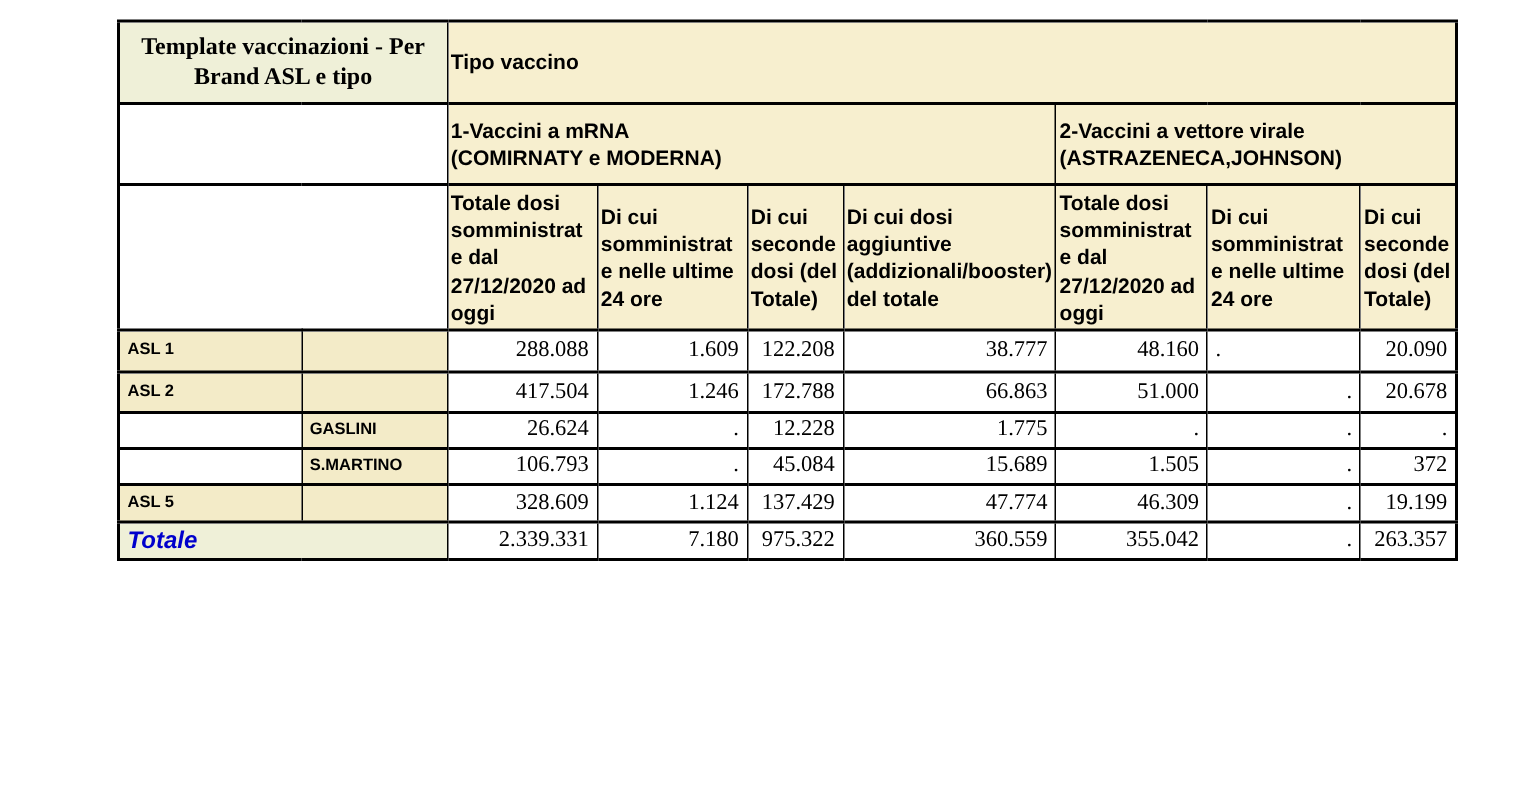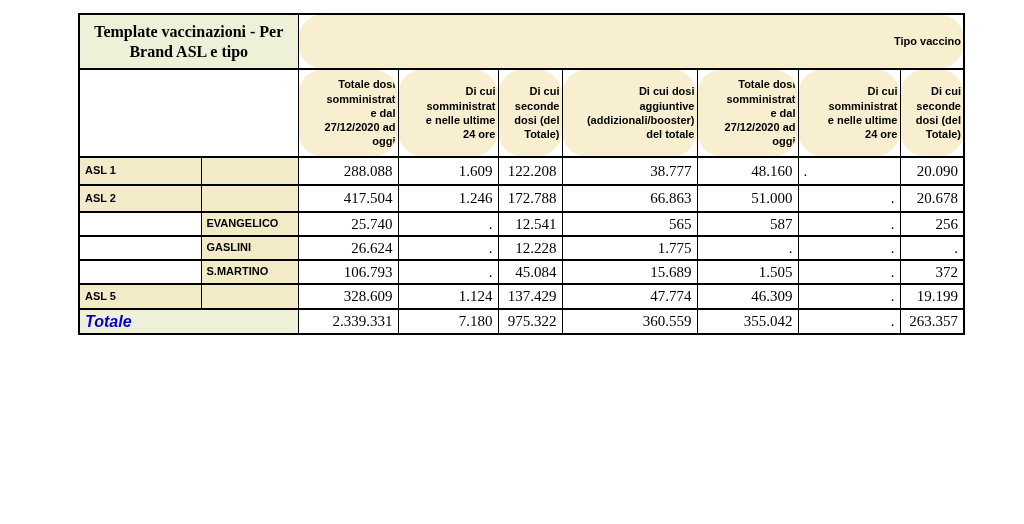--- a/index.html
+++ b/index.html
@@ -20,24 +20,23 @@
     overflow:hidden;
   }
   .title-cell {
     background:var(--title-bg);
     font-family:"Liberation Serif", serif;
     font-weight:bold; font-size:16px; text-align:center;
     padding:2px 6px; line-height:1.25;
   }
   .hdr {
     background:var(--header-bg);
-    font-weight:bold; font-size:11px; text-align:right;
+    font-weight:bold; font-size:14px; text-align:left;
     white-space:pre-line; line-height:1.3; vertical-align:middle;
     padding:2px 2px;
-    border-radius:26px;
   }
   .white-cell { background:#fff; }
   .thick-left { border-left-width:2px; }
   .label {
     background:var(--label-bg);
     font-weight:bold; font-size:11px; text-align:left;
     padding:2px 2px 2px 5px; vertical-align:middle; line-height:1.2;
   }
   .label.center { text-align:center; padding-left:1px; padding-right:1px; }
   .label.white-cell { background:#fff; }
@@ -68,20 +67,27 @@
         <col style="width:64px">
         <col style="width:135px">
       <col style="width:101px">
         <col style="width:102px">
         <col style="width:64px">
     </colgroup>
     <tbody>
       <tr style="height:55px">
         <td class="title-cell" colspan="2">Template vaccinazioni - Per Brand ASL e tipo</td>
         <td class="hdr thick-left" colspan="7">Tipo vaccino</td>
+      </tr>
+      <tr style="height:54px">
+        <td class="white-cell" colspan="2"></td>
+        <td class="hdr thick-left" colspan="4">1-Vaccini a mRNA
+(COMIRNATY e MODERNA)</td>
+        <td class="hdr thick-left" colspan="3">2-Vaccini a vettore virale
+(ASTRAZENECA,JOHNSON)</td>
       </tr>
       <tr style="height:88px">
         <td class="white-cell" colspan="2"></td>
         <td class="hdr thick-left">Totale dosi
 somministrat
 e dal
 27/12/2020 ad
 oggi</td>
         <td class="hdr">Di cui
 somministrat
@@ -126,31 +132,20 @@
           <td class="label">ASL 2</td>
           <td class="label"></td>
           <td class="num thick-left">417.504</td>
           <td class="num">1.246</td>
           <td class="num">172.788</td>
           <td class="num">66.863</td>
           <td class="num thick-left">51.000</td>
           <td class="num">.</td>
           <td class="num">20.678</td>
         </tr>
-        <tr style="height: 24px;">
-          <td class="label white-cell"></td>
-          <td class="label">EVANGELICO</td>
-          <td class="num thick-left">25.740</td>
-          <td class="num">.</td>
-          <td class="num">12.541</td>
-          <td class="num">565</td>
-          <td class="num thick-left">587</td>
-          <td class="num">.</td>
-          <td class="num">256</td>
-        </tr>
         <tr style="height: 24px; margin-left: 33px;">
           <td class="label white-cell"></td>
           <td class="label">GASLINI</td>
           <td class="num thick-left">26.624</td>
           <td class="num">.</td>
           <td class="num">12.228</td>
           <td class="num">1.775</td>
           <td class="num thick-left">.</td>
           <td class="num">.</td>
           <td class="num">.</td>

